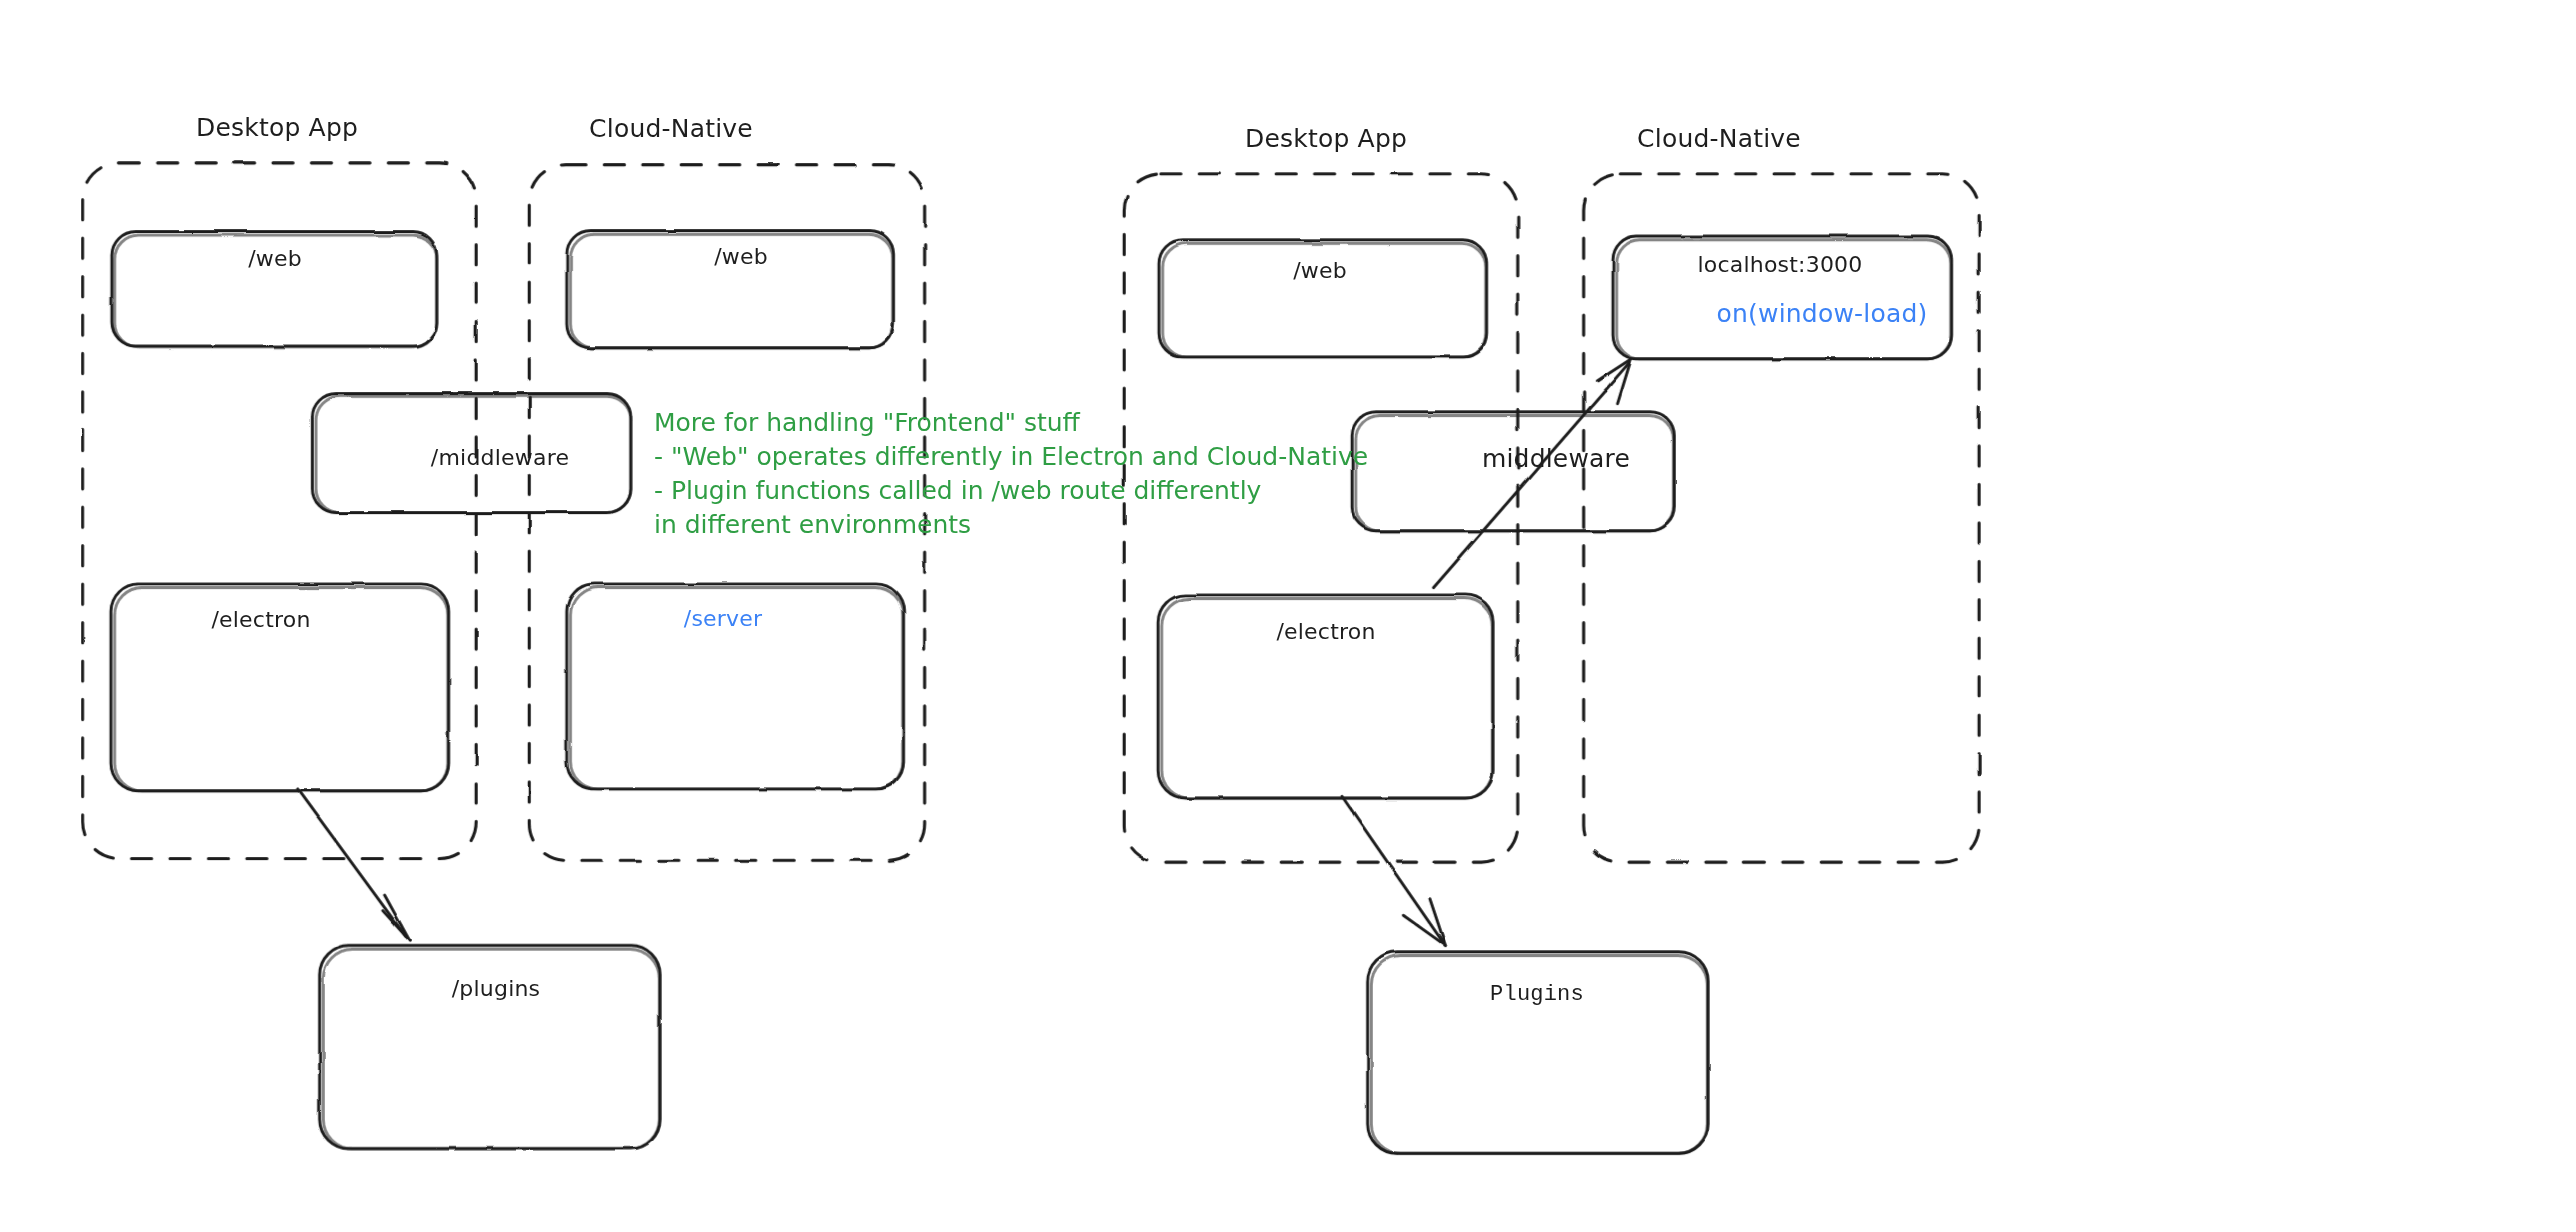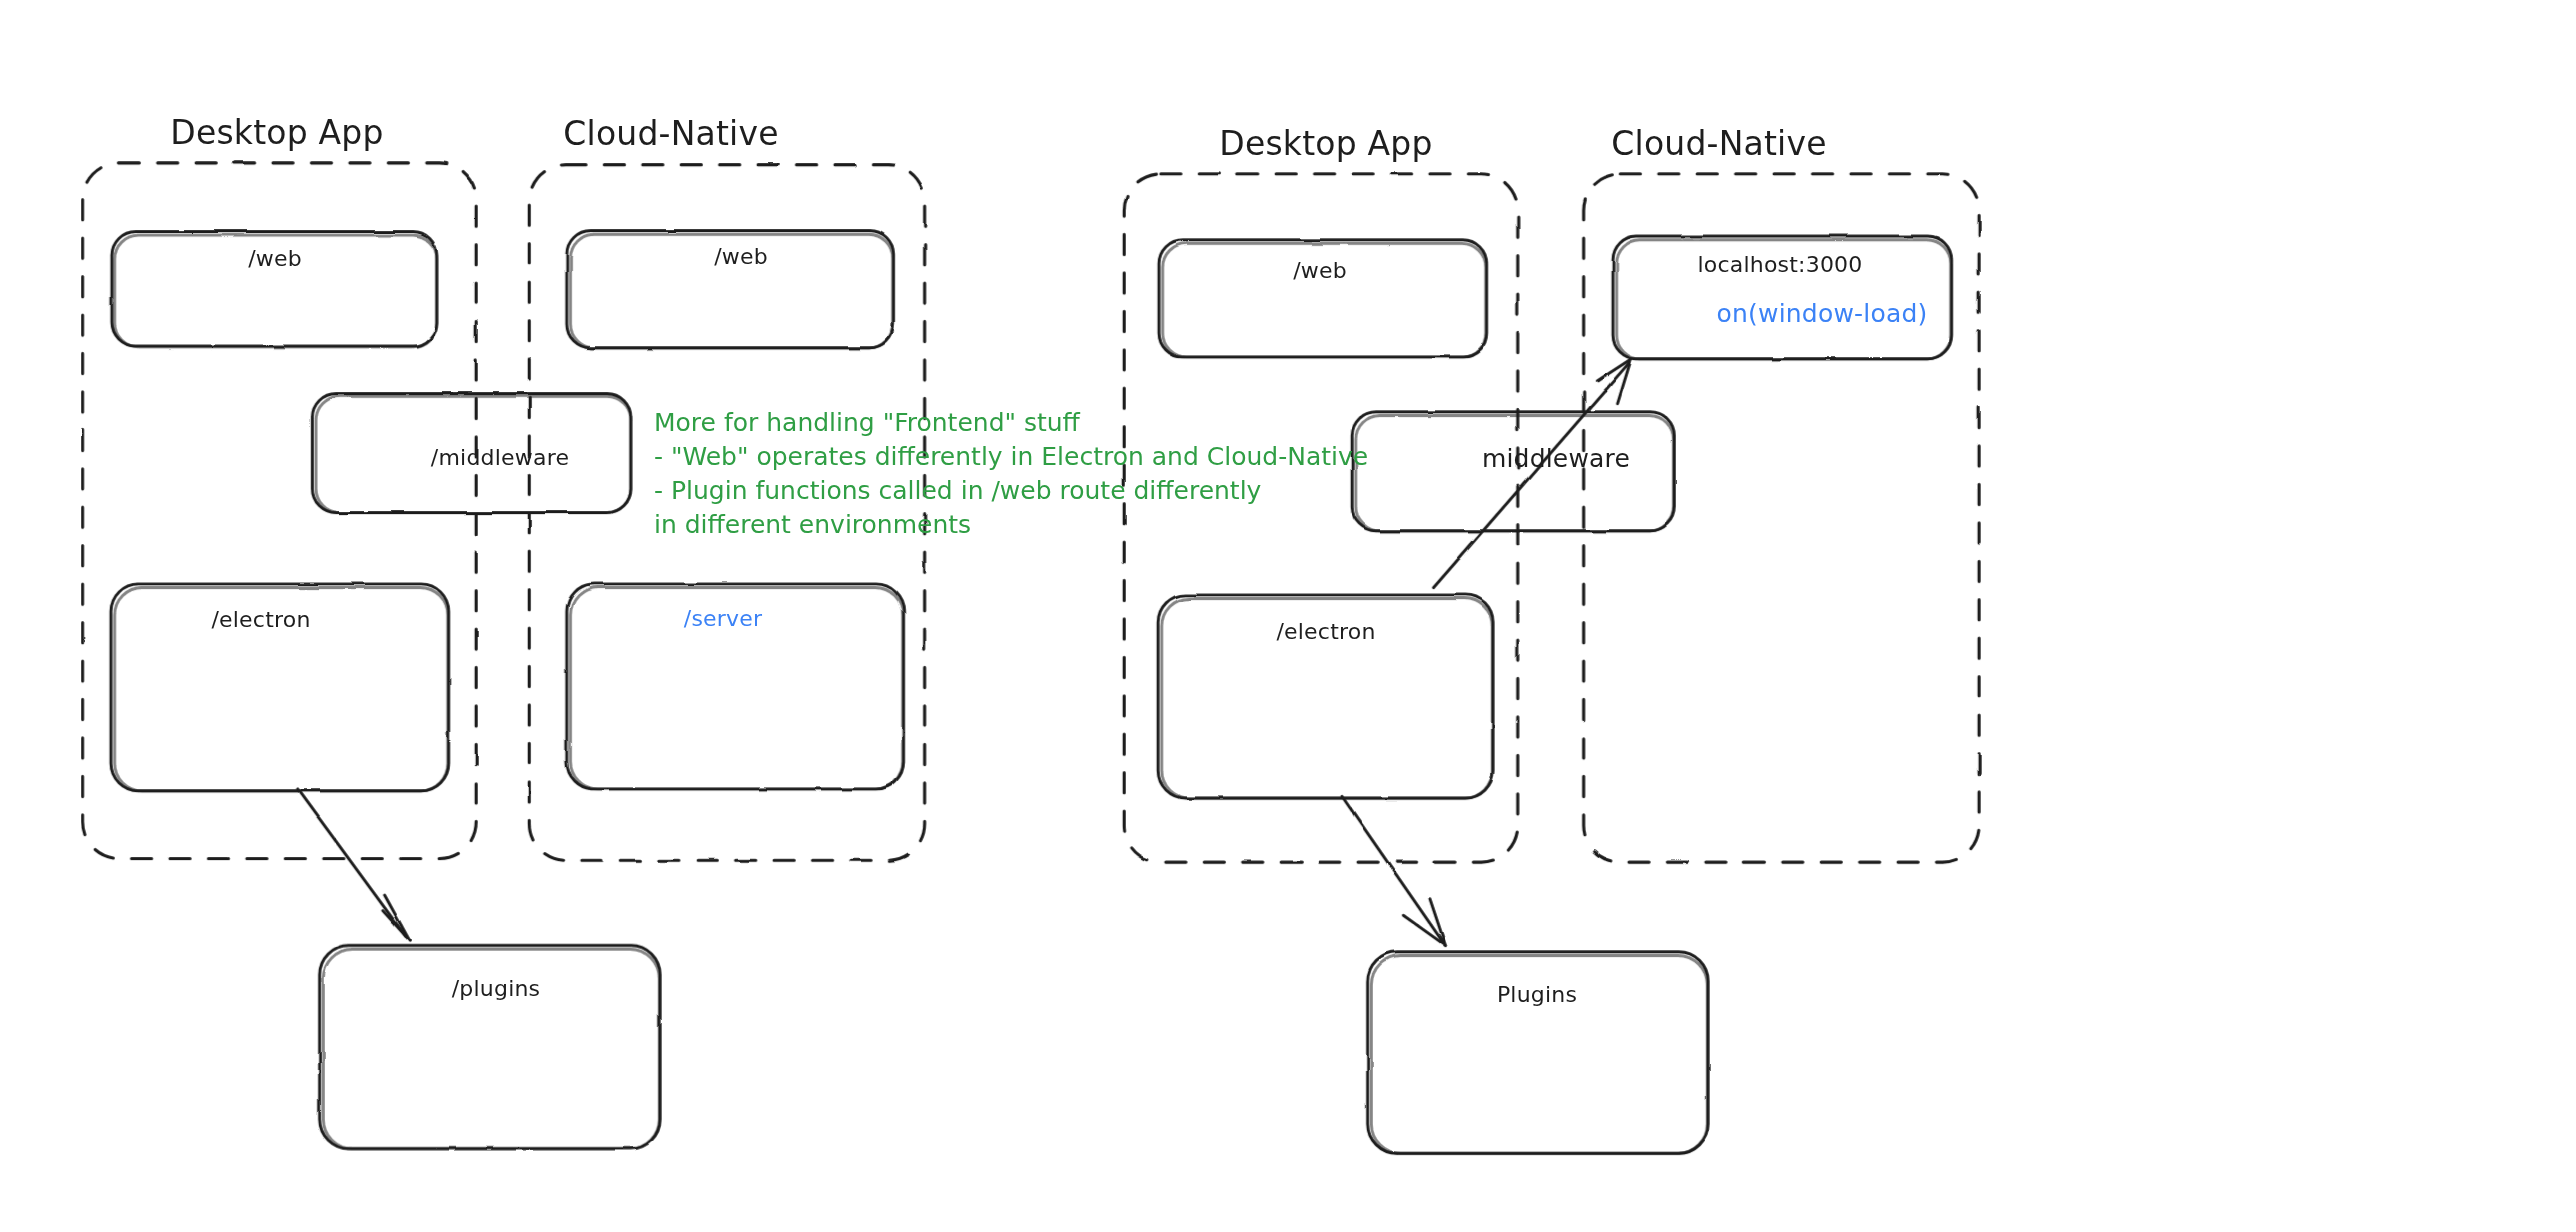--- a/index.html
+++ b/index.html
@@ -24,21 +24,21 @@
     height: 1232px;
   }
   .lbl {
     position: absolute;
     white-space: pre;
     font-family: "DejaVu Sans", sans-serif;
     color: #1e1e1e;
     letter-spacing: 0.2px;
   }
   .cluster-title {
-    font-size: 33px;
+    font-size: 25px;
     transform: translateX(-50%);
     text-align: center;
   }
   .box-label {
     font-size: 22px;
     transform: translateX(-50%);
     text-align: center;
   }
   .box-label.small {
     font-size: 25px;
@@ -170,17 +170,17 @@
 in different environments</div>
 
   <div class="lbl cluster-title" style="left:1326px; top:124px;">Desktop App</div>
   <div class="lbl cluster-title" style="left:1719px; top:124px;">Cloud-Native</div>
 
   <div class="lbl box-label" style="left:1320px; top:258px;">/web</div>
   <div class="lbl box-label" style="left:1780px; top:252px;">localhost:3000</div>
   <div class="lbl box-label small red" style="left:1822px; top:299px;">on(window-load)</div>
   <div class="lbl box-label small" style="left:1556px; top:444px;">middleware</div>
   <div class="lbl box-label" style="left:1326px; top:619px;">/electron</div>
-  <div class="lbl box-label" style="left:1537px; top:982px;">Plugins</div>
+  <div class="lbl box-label" style="left:1537px; top:982px;font-family:Liberation Mono, monospace;">Plugins</div>
 
 
 </div>
 
 
 </body></html>

